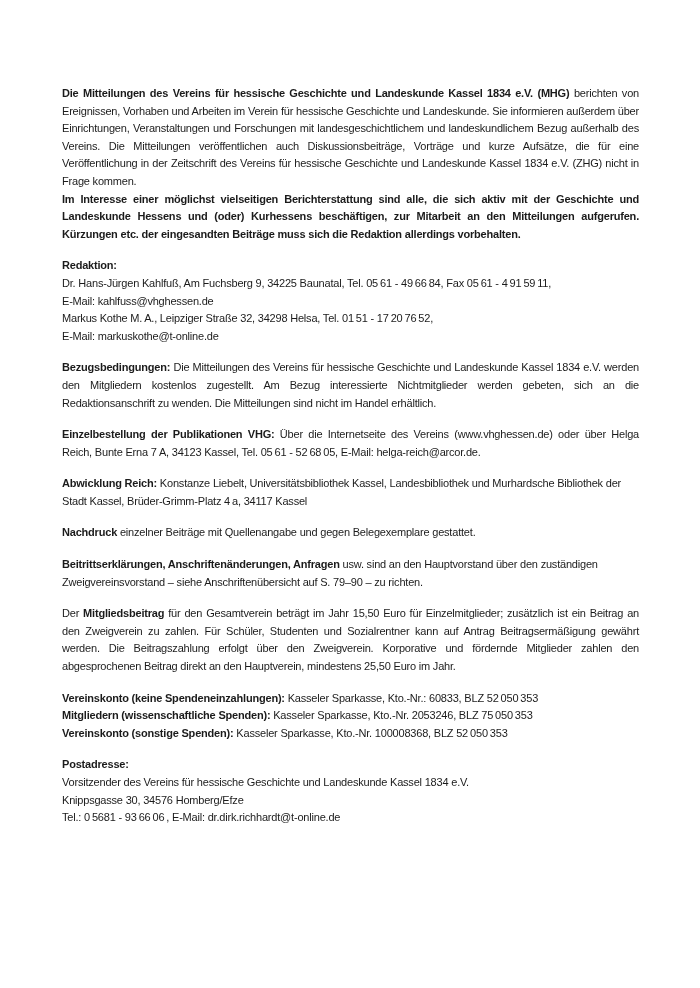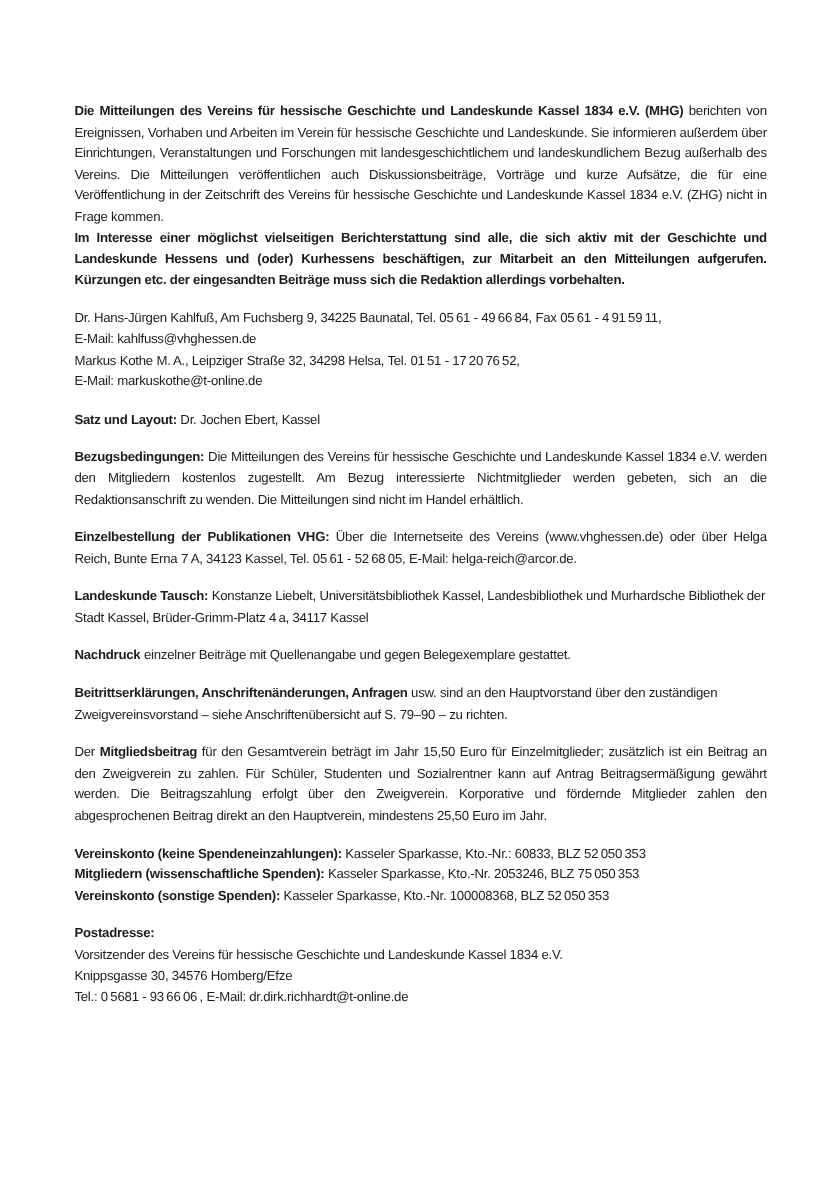--- a/index.html
+++ b/index.html
@@ -37,36 +37,34 @@
 
 <div class="page">
   <div class="content" id="content">
       <div class="block justify">
         <div class="line"><span class="b">Die Mitteilungen des Vereins für hessische Geschichte und Landeskunde Kassel 1834 e.V. (MHG)</span><span> berichten von Ereignissen, Vorhaben und Arbeiten im Verein für hessische Geschichte und Landeskunde. Sie informieren außerdem über Einrichtungen, Veranstaltungen und Forschungen mit landesgeschichtlichem und landeskundlichem Bezug außerhalb des Vereins. Die Mitteilungen veröffentlichen auch Diskussionsbeiträge, Vorträge und kurze Aufsätze, die für eine Veröffentlichung in der Zeitschrift des Vereins für hessische Geschichte und Landeskunde Kassel 1834 e.V. (ZHG) nicht in Frage kommen.</span></div>
       </div>
       <div class="block justify no-gap">
         <div class="line"><span class="b">Im Interesse einer möglichst vielseitigen Berichterstattung sind alle, die sich aktiv mit der Geschichte und Landeskunde Hessens und (oder) Kurhessens beschäftigen, zur Mitarbeit an den Mitteilungen aufgerufen. Kürzungen etc. der eingesandten Beiträge muss sich die Redaktion allerdings vorbehalten.</span></div>
       </div>
       <div class="block">
+        <div class="line"><span class="b">Redaktion:</span></div>
         <div class="line"><span>Dr. Hans-Jürgen Kahlfuß, Am Fuchsberg 9, 34225 Baunatal, Tel. 05 61 - 49 66 84, Fax 05 61 - 4 91 59 11,</span></div>
         <div class="line"><span>E-Mail: kahlfuss@vhghessen.de</span></div>
         <div class="line"><span>Markus Kothe M. A., Leipziger Straße 32, 34298 Helsa, Tel. 01 51 - 17 20 76 52,</span></div>
         <div class="line"><span>E-Mail: markuskothe@t-online.de</span></div>
-      </div>
-      <div class="block">
-        <div class="line"><span class="b">Satz und Layout:</span><span> Dr. Jochen Ebert, Kassel</span></div>
       </div>
       <div class="block justify">
         <div class="line"><span class="b">Bezugsbedingungen:</span><span> Die Mitteilungen des Vereins für hessische Geschichte und Landeskunde Kassel 1834 e.V. werden den Mitgliedern kostenlos zugestellt. Am Bezug interessierte Nichtmitglieder werden gebeten, sich an die Redaktionsanschrift zu wenden. Die Mitteilungen sind nicht im Handel erhältlich.</span></div>
       </div>
       <div class="block justify">
         <div class="line"><span class="b">Einzelbestellung der Publikationen VHG:</span><span> Über die Internetseite des Vereins (www.vhghessen.de) oder über Helga Reich, Bunte Erna 7 A, 34123 Kassel, Tel. 05 61 - 52 68 05, E-Mail: helga-reich@arcor.de.</span></div>
       </div>
       <div class="block">
-        <div class="line"><span class="b">Landeskunde Tausch:</span><span> Konstanze Liebelt, Universitätsbibliothek Kassel, Landesbibliothek und Murhardsche Bibliothek der Stadt Kassel, Brüder-Grimm-Platz 4 a, 34117 Kassel</span></div>
+        <div class="line"><span class="b">Abwicklung Reich:</span><span> Konstanze Liebelt, Universitätsbibliothek Kassel, Landesbibliothek und Murhardsche Bibliothek der Stadt Kassel, Brüder-Grimm-Platz 4 a, 34117 Kassel</span></div>
       </div>
       <div class="block">
         <div class="line"><span class="b">Nachdruck</span><span> einzelner Beiträge mit Quellenangabe und gegen Belegexemplare gestattet.</span></div>
       </div>
       <div class="block">
         <div class="line"><span class="b">Beitrittserklärungen, Anschriftenänderungen, Anfragen</span><span> usw. sind an den Hauptvorstand über den zuständigen Zweigvereinsvorstand – siehe Anschriftenübersicht auf S. 79–90 – zu richten.</span></div>
       </div>
       <div class="block justify">
         <div class="line"><span>Der </span><span class="b">Mitgliedsbeitrag</span><span> für den Gesamtverein beträgt im Jahr 15,50 Euro für Einzelmitglieder; zusätzlich ist ein Beitrag an den Zweigverein zu zahlen. Für Schüler, Studenten und Sozialrentner kann auf Antrag Beitragsermäßigung gewährt werden. Die Beitragszahlung erfolgt über den Zweigverein. Korporative und fördernde Mitglieder zahlen den abgesprochenen Beitrag direkt an den Hauptverein, mindestens 25,50 Euro im Jahr.</span></div>
       </div>

